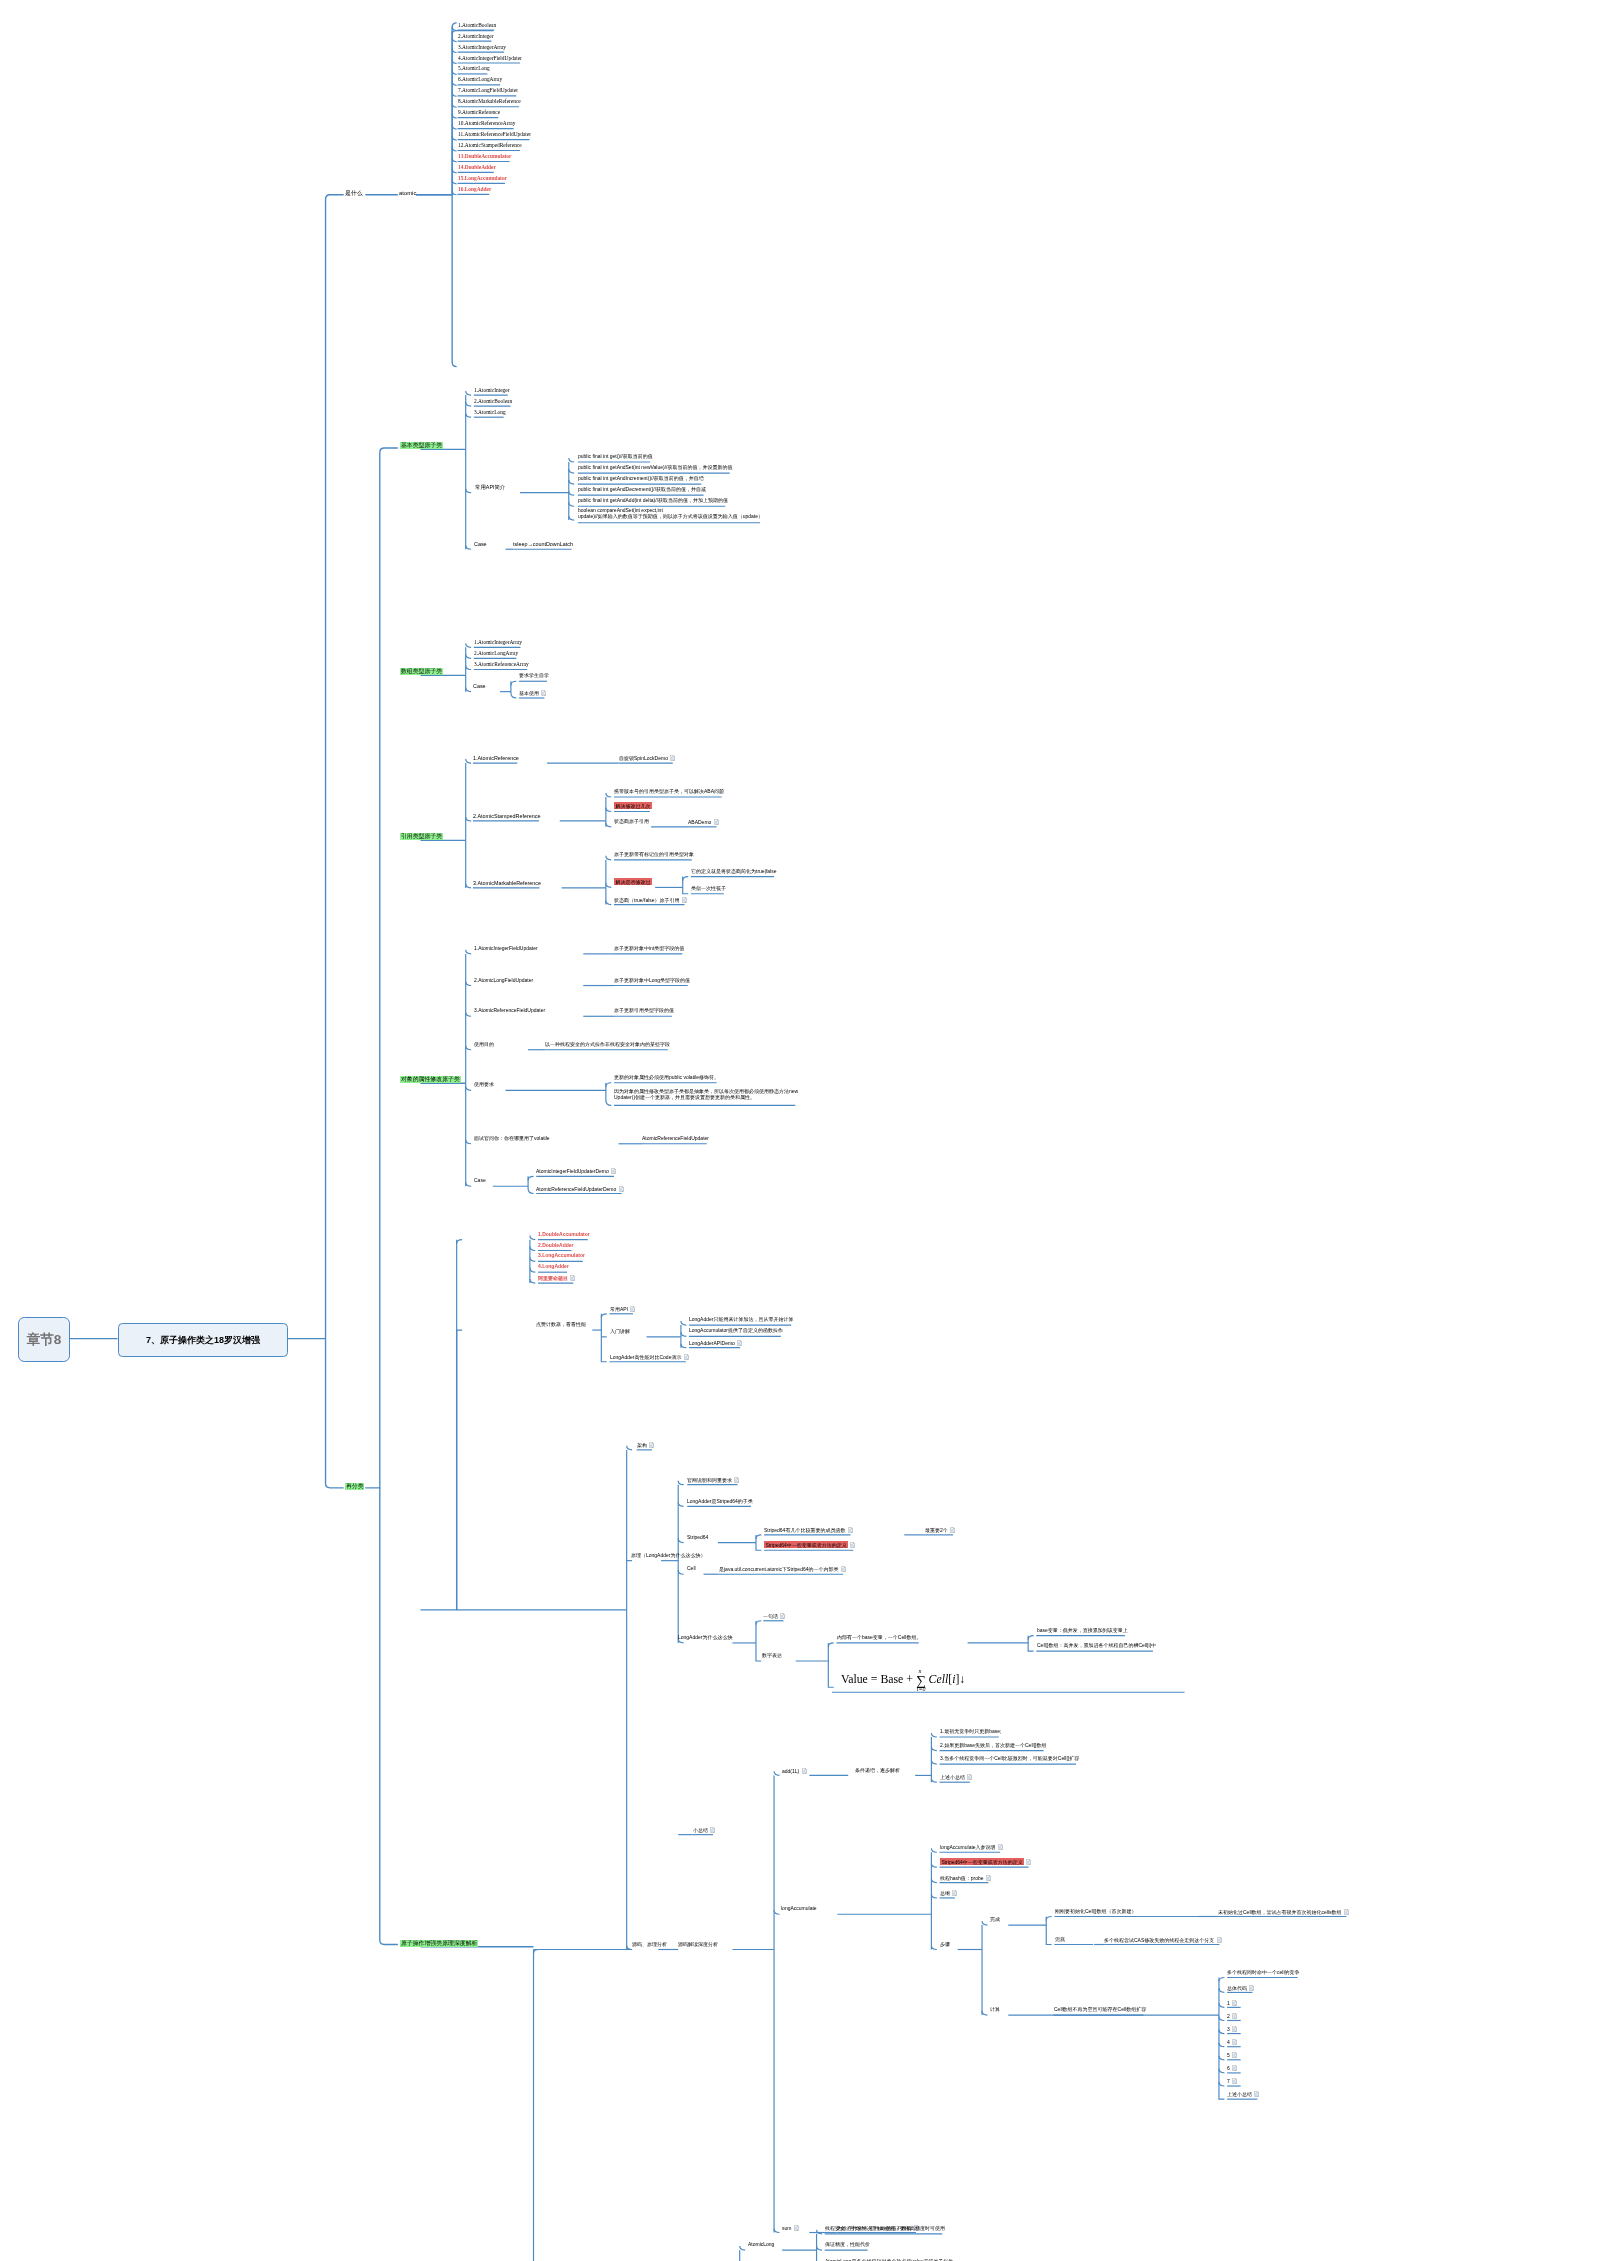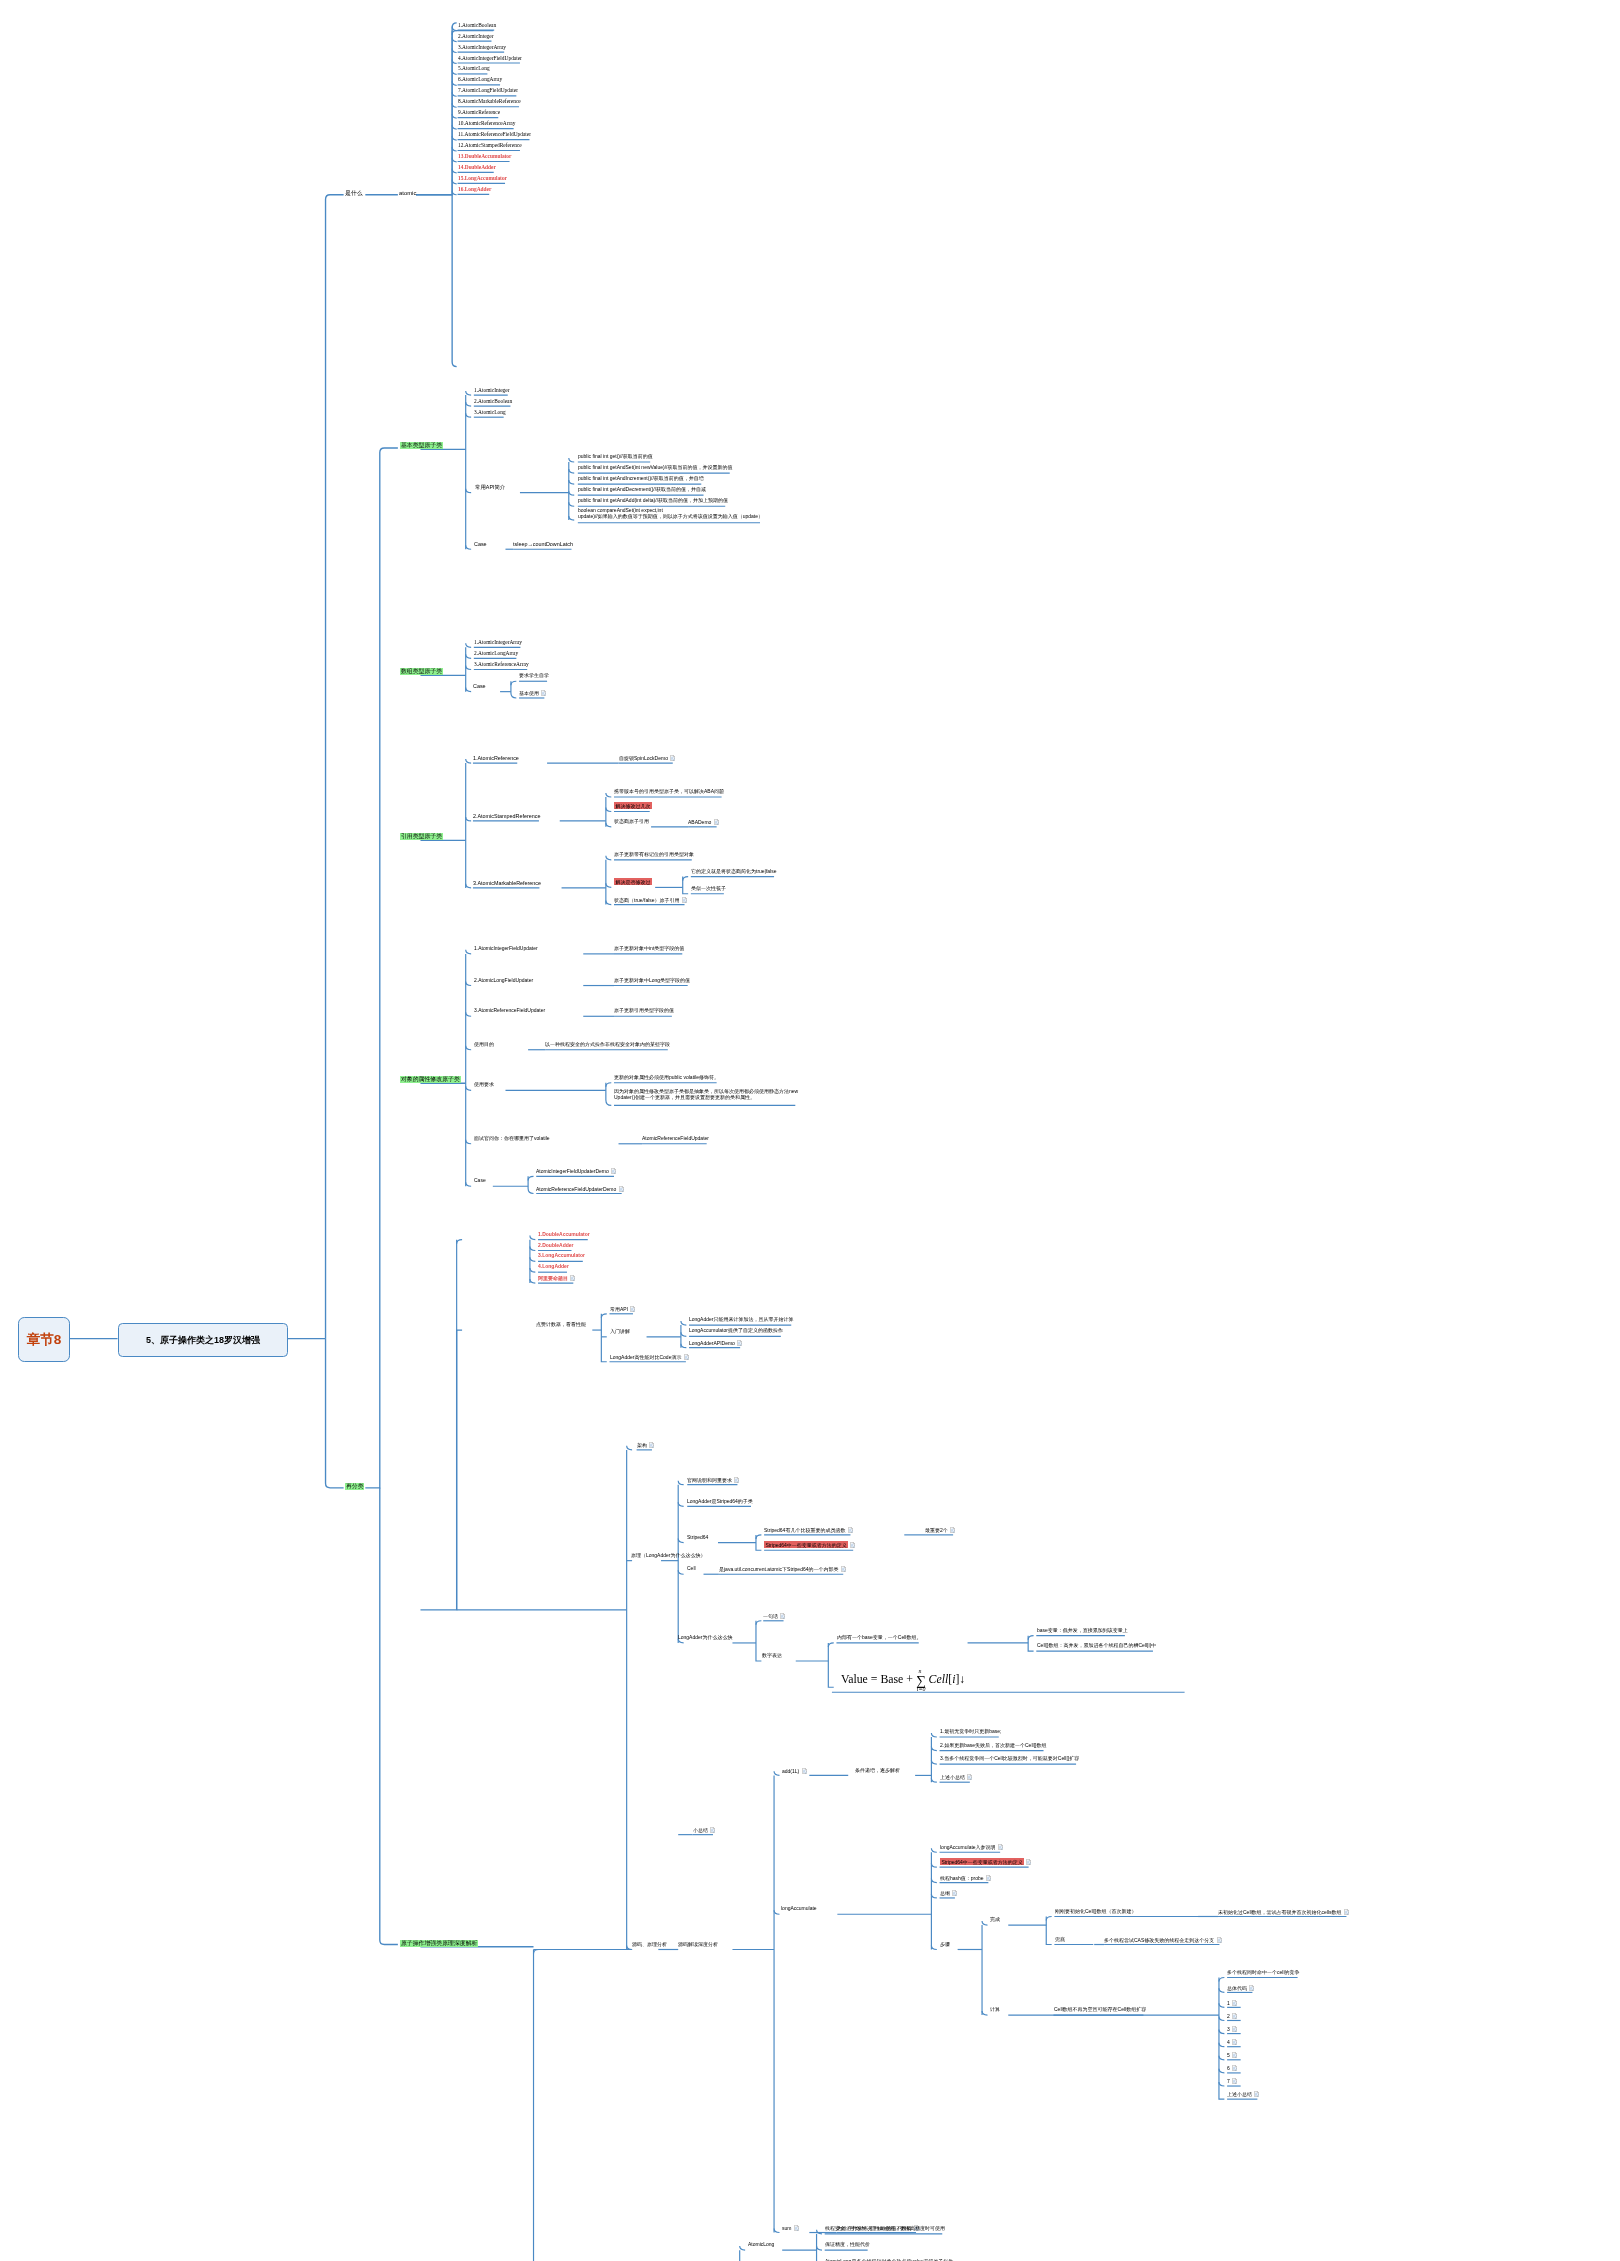--- a/index.html
+++ b/index.html
@@ -8,21 +8,21 @@
     width:1620px;height:2633px;position:relative;overflow:hidden;
     -webkit-font-smoothing:antialiased;
   }
   #canvas{position:absolute;left:0;top:0;width:1620px;height:2633px;}
   svg#links{position:absolute;left:0;top:0;width:1620px;height:2633px;pointer-events:none;}
   .node{position:absolute;white-space:nowrap;color:#000;line-height:1.15;}
   .nd-txt{display:inline-block;vertical-align:middle;}
   
   .root-box{
     position:absolute;border:0.9px solid #4a89c4;background:#eaf1f9;border-radius:6.3px;
-    display:flex;align-items:center;justify-content:center;font-size:13.6px;font-weight:bold;color:#c2410c;
+    display:flex;align-items:center;justify-content:center;font-size:13.6px;font-weight:bold;color:#737373;
   }
   .l1-box{
     position:absolute;border:0.9px solid #4a89c4;background:#eaf1f9;border-radius:4.5px;
     display:flex;align-items:center;justify-content:center;font-size:9px;font-weight:bold;color:#000;
   }
   .serif{font-family:"Liberation Serif","DejaVu Serif",serif;}
   .red{color:#e04a4a;font-weight:bold;}
   .hl-green{background:#8ef08e;padding:0 0.9px;}
   .hl-red{background:#e2615f;padding:0.5px 1.4px;color:#000;}
   .f11{font-size:5px;}
@@ -418,21 +418,21 @@
         <path d="M1192 5035 H 1504" fill="none" stroke="#4a89c4" stroke-width="2.6"></path>
         <path d="M930 4305 H 1180" fill="none" stroke="#4a89c4" stroke-width="3"></path>
       </g>
   </svg>
 
   <div class="root-box" style="left:18px;top:1317px;width:50px;height:43px;">
     <span>章节8</span>
   </div>
 
   <div class="l1-box" style="left:118px;top:1323px;width:168px;height:32px;">
-    <span>5、原子操作类之18罗汉增强</span>
+    <span>7、原子操作类之18罗汉增强</span>
   </div>
 
   <div class="node f13" style="left:345px;top:190px;">
     <span class="nd-txt">是什么</span>
     <span class="doc-ico"></span>
   </div>
   <div class="node f13" style="left:345px;top:1483px;">
     <span class="nd-txt hl-green">再分类</span>
   </div>
 

